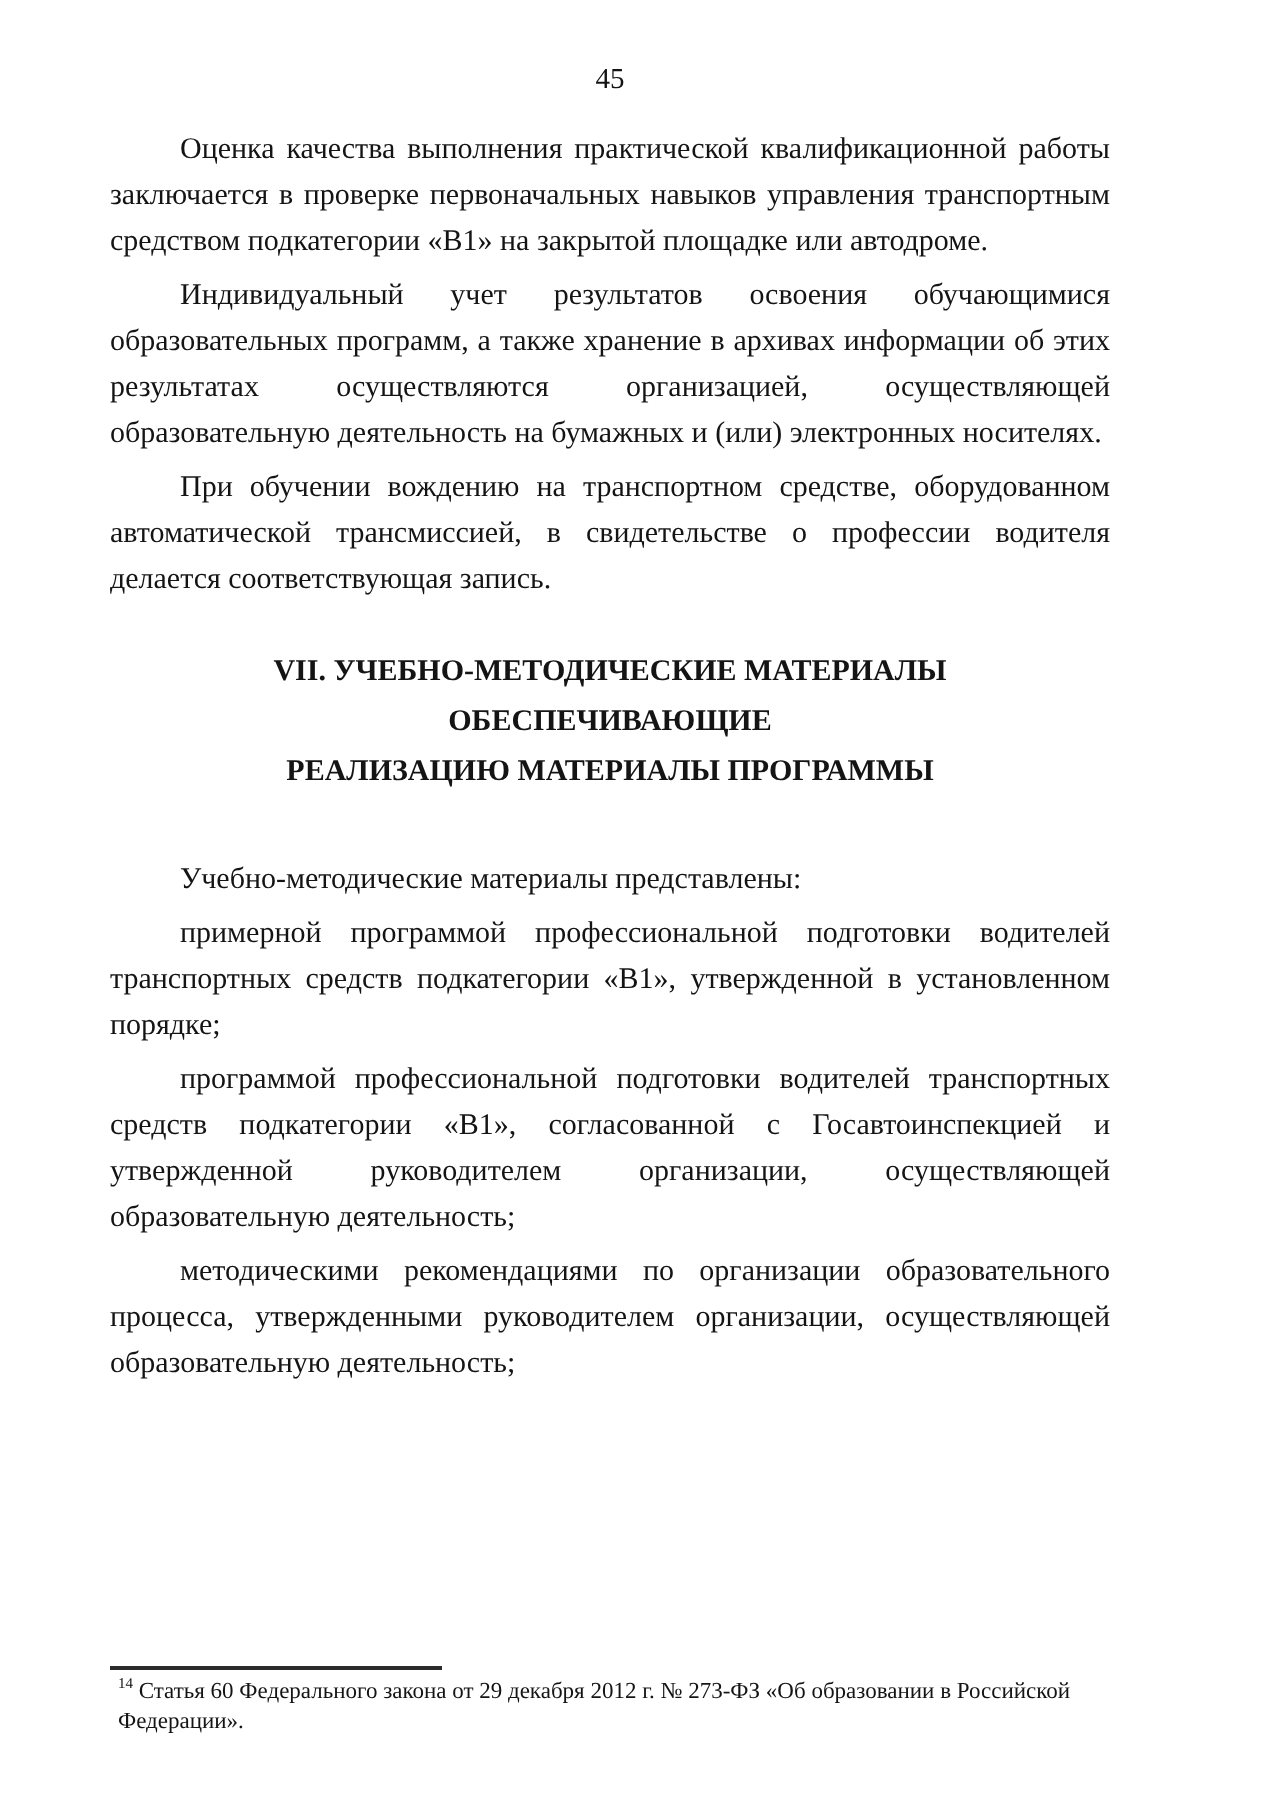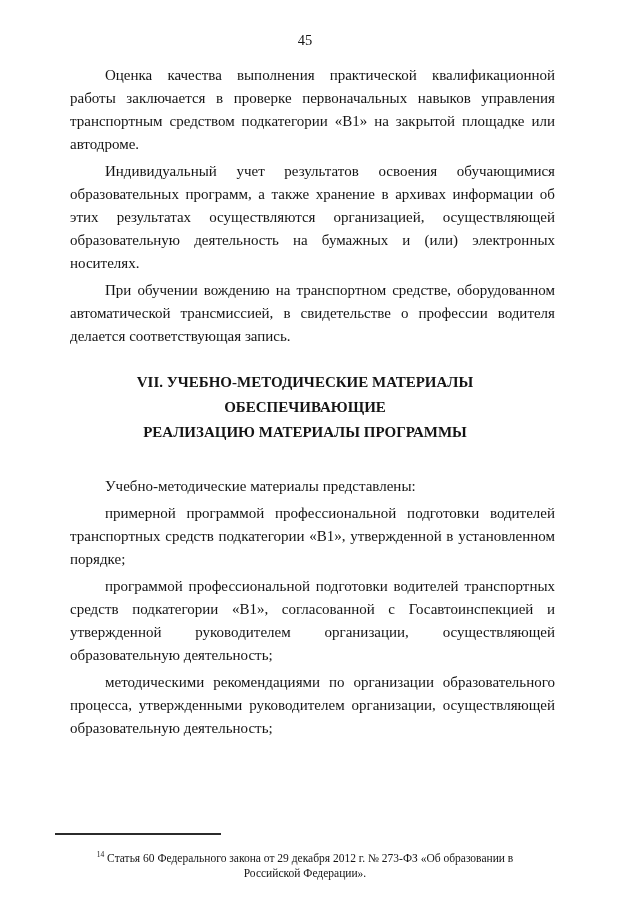--- a/index.html
+++ b/index.html
@@ -26,21 +26,21 @@
     text-align: center;
     font-size: 14.5px;
     line-height: 20px;
     margin: 0 0 14px 0;
   }
   .para {
     font-size: 15px;
     line-height: 23px;
     text-align: justify;
     text-indent: 35px;
-    margin: 0 0 4px 15px;
+    margin: 0 0 4px 0;
   }
   .heading {
     font-size: 15px;
     font-weight: bold;
     text-align: center;
     line-height: 25px;
     margin: 22px 0 30px 0;
   }
   .heading .h-line {
     display: block;
@@ -58,22 +58,21 @@
   }
   .footnote-rule {
     width: 166px;
     height: 0;
     border-top: 2px solid #2b2b2b;
     margin: 0 0 4px 0;
   }
   .footnote {
     font-size: 11.5px;
     line-height: 15px;
-    margin: 16px;
-    text-align: center;
+    margin: 4px;
   }
   .footnote sup.fn-ref {
     font-size: 7.5px;
   }
 </style>
 </head>
 <body>
 
 <div class="page">
   <div class="content">

